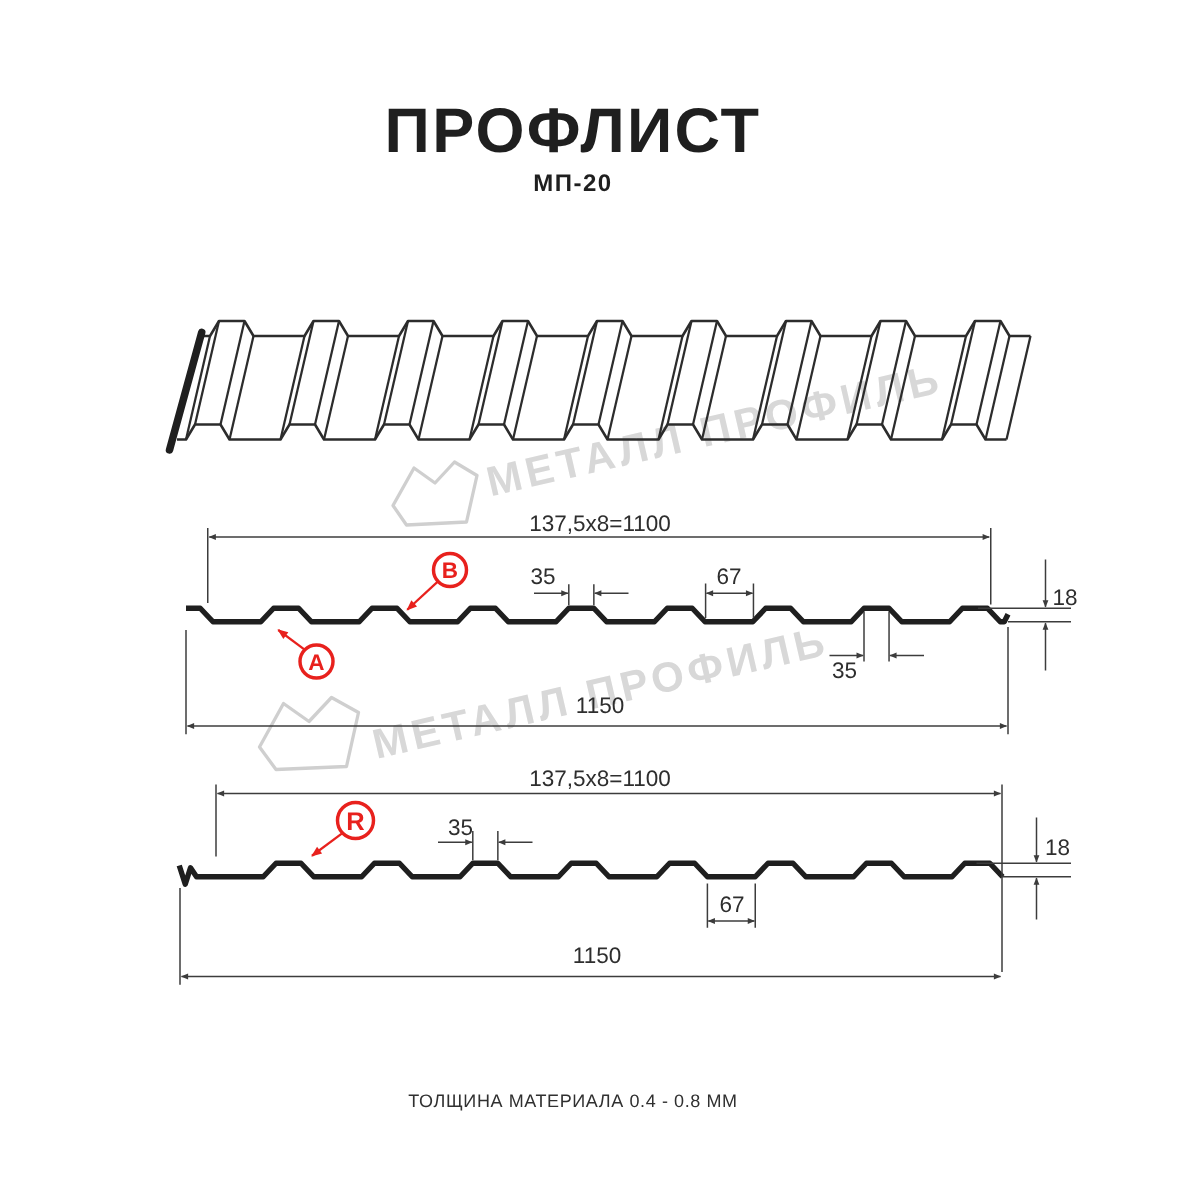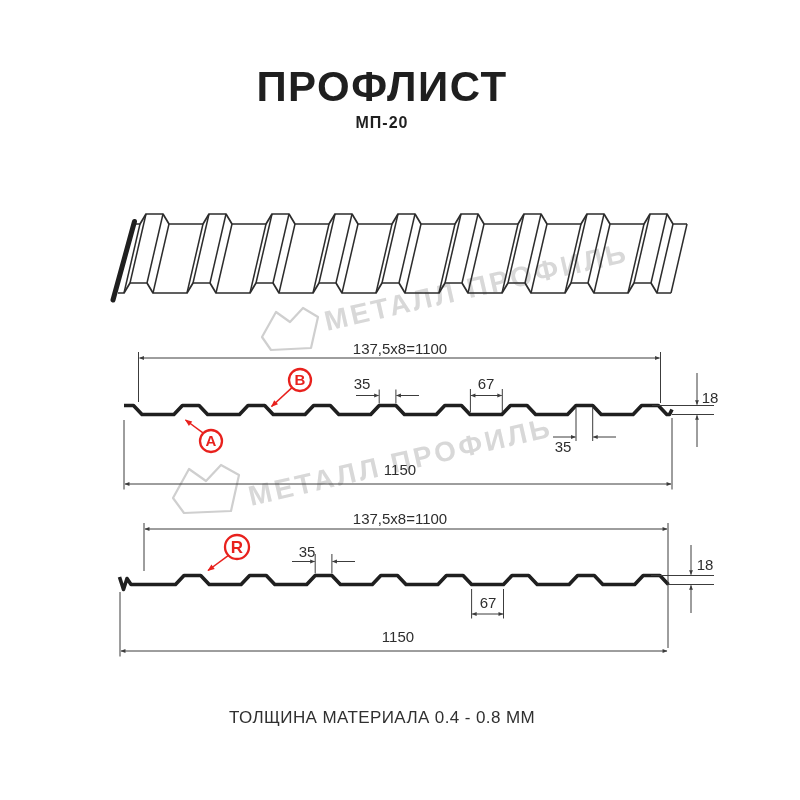--- a/index.html
+++ b/index.html
@@ -9,21 +9,21 @@
     --red:#e8211d;
     --wm:#d8d8d8;
     --wmlogo:#cfcfcf;
   }
   html,body{margin:0;padding:0;background:#ffffff;}
   body{width:800px;height:800px;position:relative;overflow:hidden;
        font-family:"Liberation Sans", sans-serif;}
   .abs{position:absolute;left:0;width:764px;text-align:center;}
   .title{top:63px;font-size:42px;font-weight:bold;color:var(--ink);letter-spacing:1.5px;}
   .subtitle{top:114px;font-size:16px;font-weight:700;color:var(--ink);letter-spacing:1px;}
-  .note{top:708px;font-size:17px;font-weight:500;color:#303030;letter-spacing:.4px;}
+  .note{top:727px;font-size:12px;font-weight:500;color:#303030;letter-spacing:.4px;}
   svg.scene{position:absolute;top:0;left:0;}
   .profile{stroke:var(--ink);stroke-width:3.6;fill:none;stroke-linejoin:round;stroke-linecap:butt;}
   .p3d{stroke:var(--line);stroke-width:1.7;fill:none;stroke-linejoin:round;}
   .c3d{stroke:var(--line);stroke-width:1.5;}
   .cut{stroke:var(--ink);stroke-width:5;stroke-linecap:round;}
   .dim{stroke:var(--dim);stroke-width:1;fill:none;}
   .thin{stroke:var(--dim);stroke-width:1;fill:none;}
   .dimtxt{font-family:"Liberation Sans",sans-serif;font-size:15px;fill:#2e2e2e;}
   .mid{text-anchor:middle;}
   .mcirc{fill:#ffffff;stroke:var(--red);stroke-width:2.3;}

